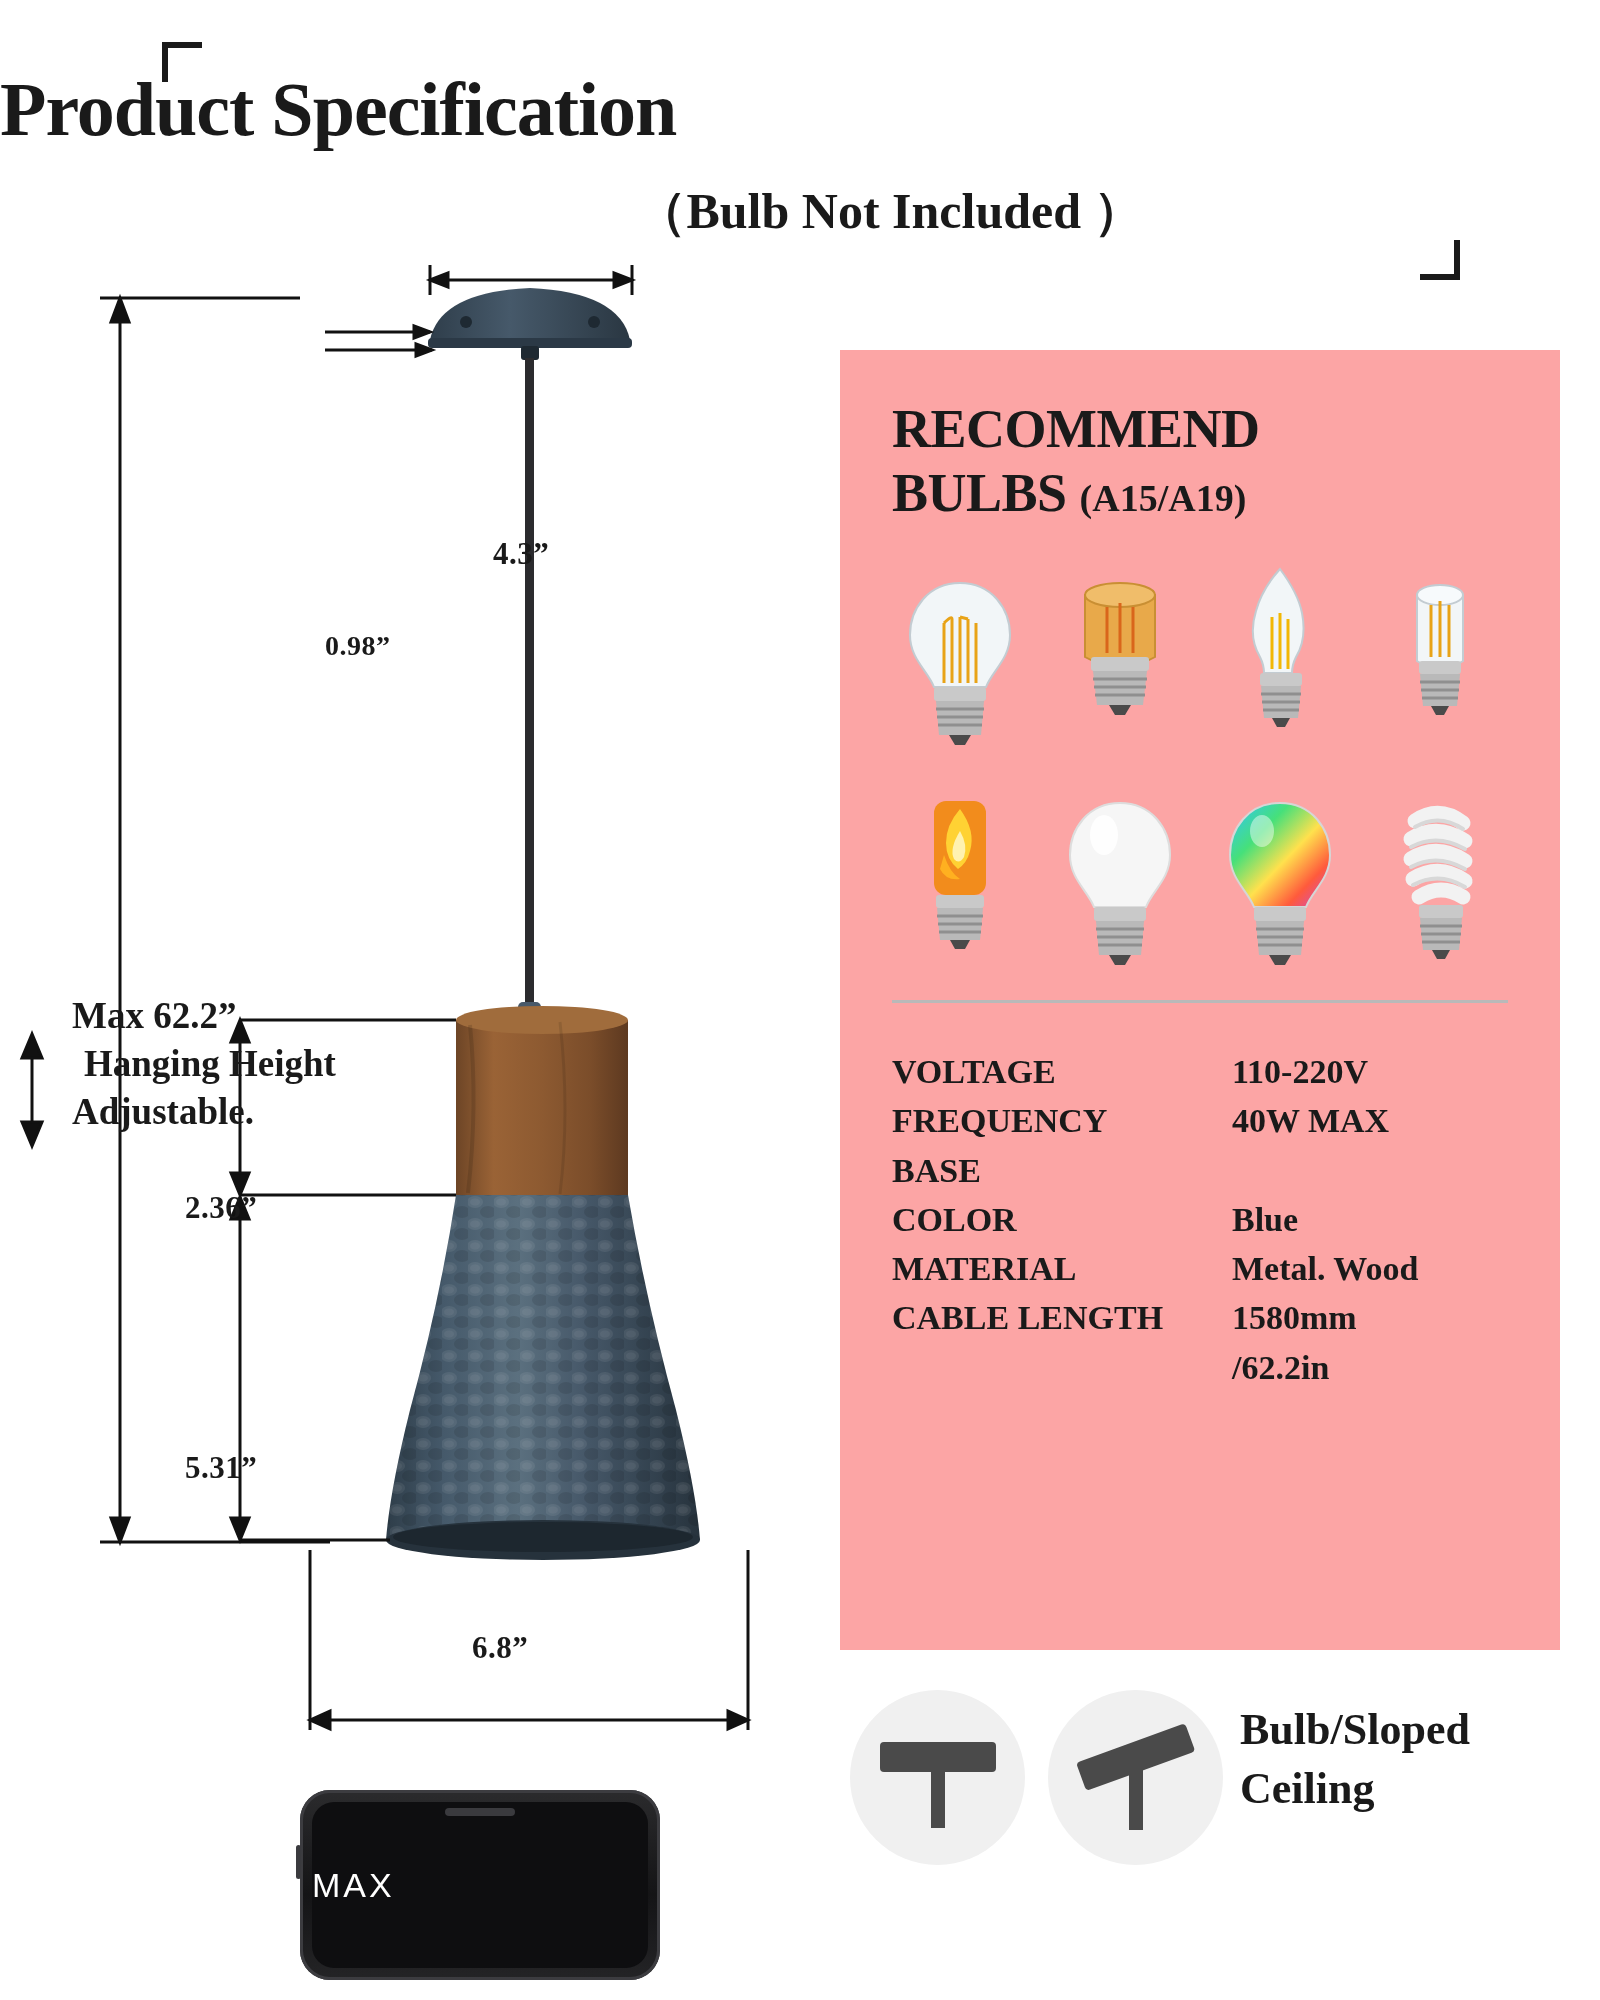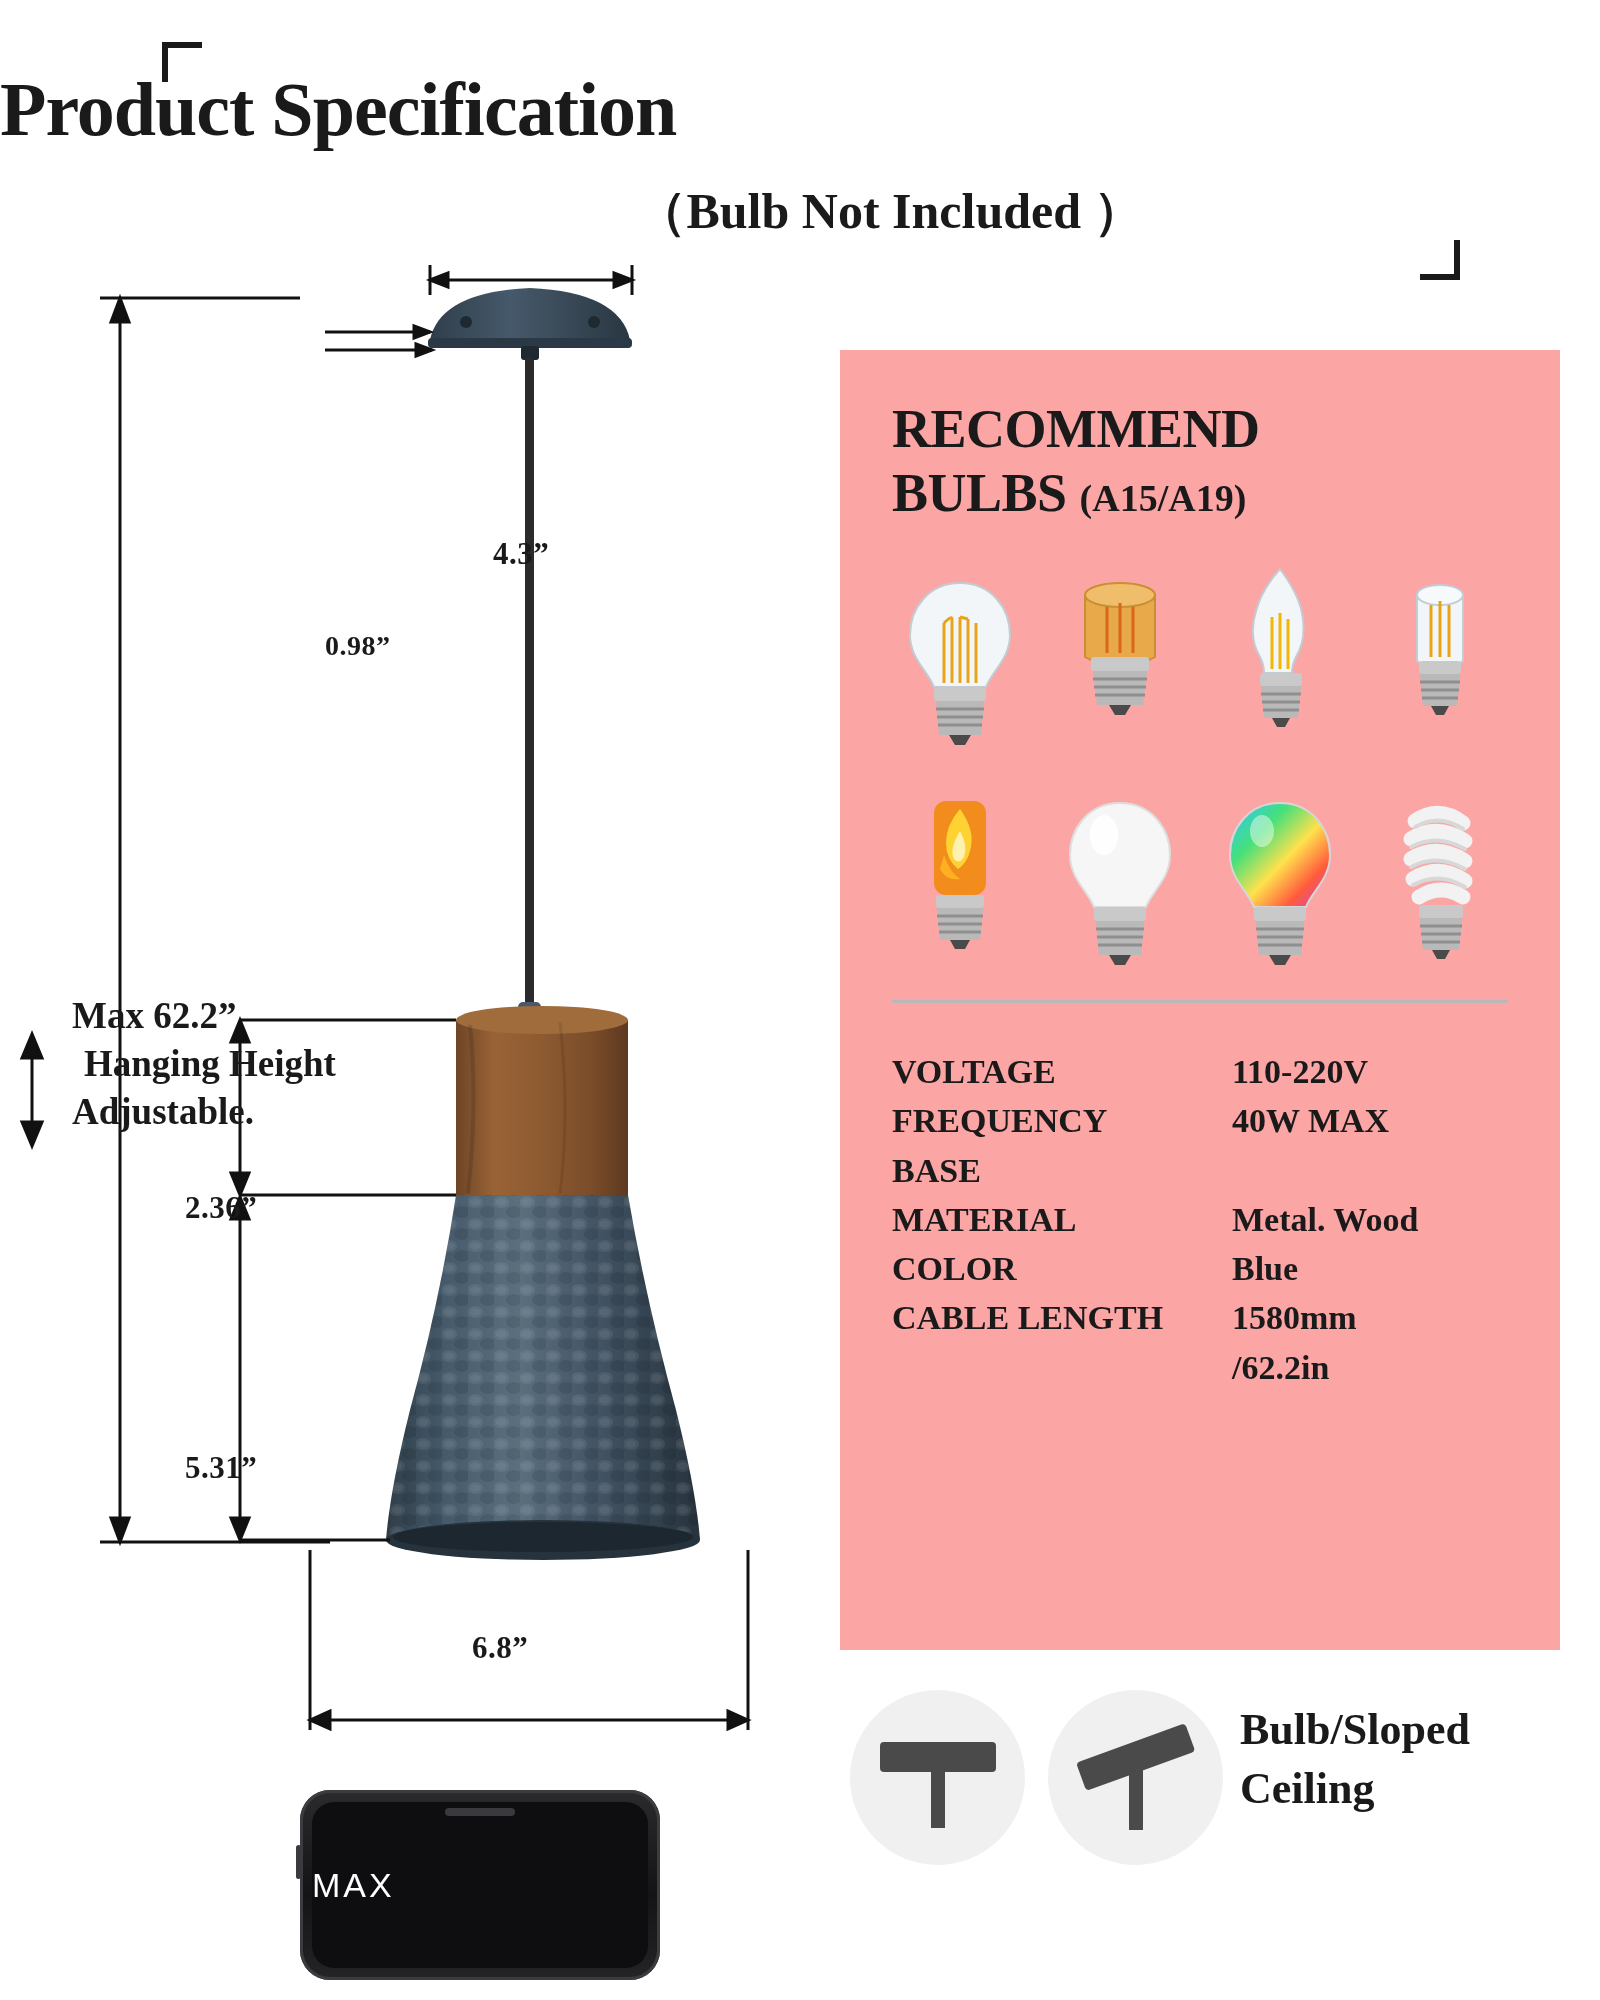--- a/index.html
+++ b/index.html
@@ -464,26 +464,26 @@
       <div class="spec-val">110-220V</div>
     </div>
     <div class="spec-row">
       <div class="spec-key">FREQUENCY</div>
       <div class="spec-val">40W MAX</div>
     </div>
     <div class="spec-row">
       <div class="spec-key">BASE</div>
     </div>
     <div class="spec-row">
+      <div class="spec-key">COLOR</div>
+      <div class="spec-val">Blue</div>
+    </div>
+    <div class="spec-row">
       <div class="spec-key">MATERIAL</div>
       <div class="spec-val">Metal. Wood</div>
-    </div>
-    <div class="spec-row">
-      <div class="spec-key">COLOR</div>
-      <div class="spec-val">Blue</div>
     </div>
     <div class="spec-row">
       <div class="spec-key">CABLE LENGTH</div>
       <div class="spec-val">1580mm</div>
     </div>
     <div class="spec-row">
       <div class="spec-val-cont">/62.2in</div>
     </div>
   </div>
 </div>

